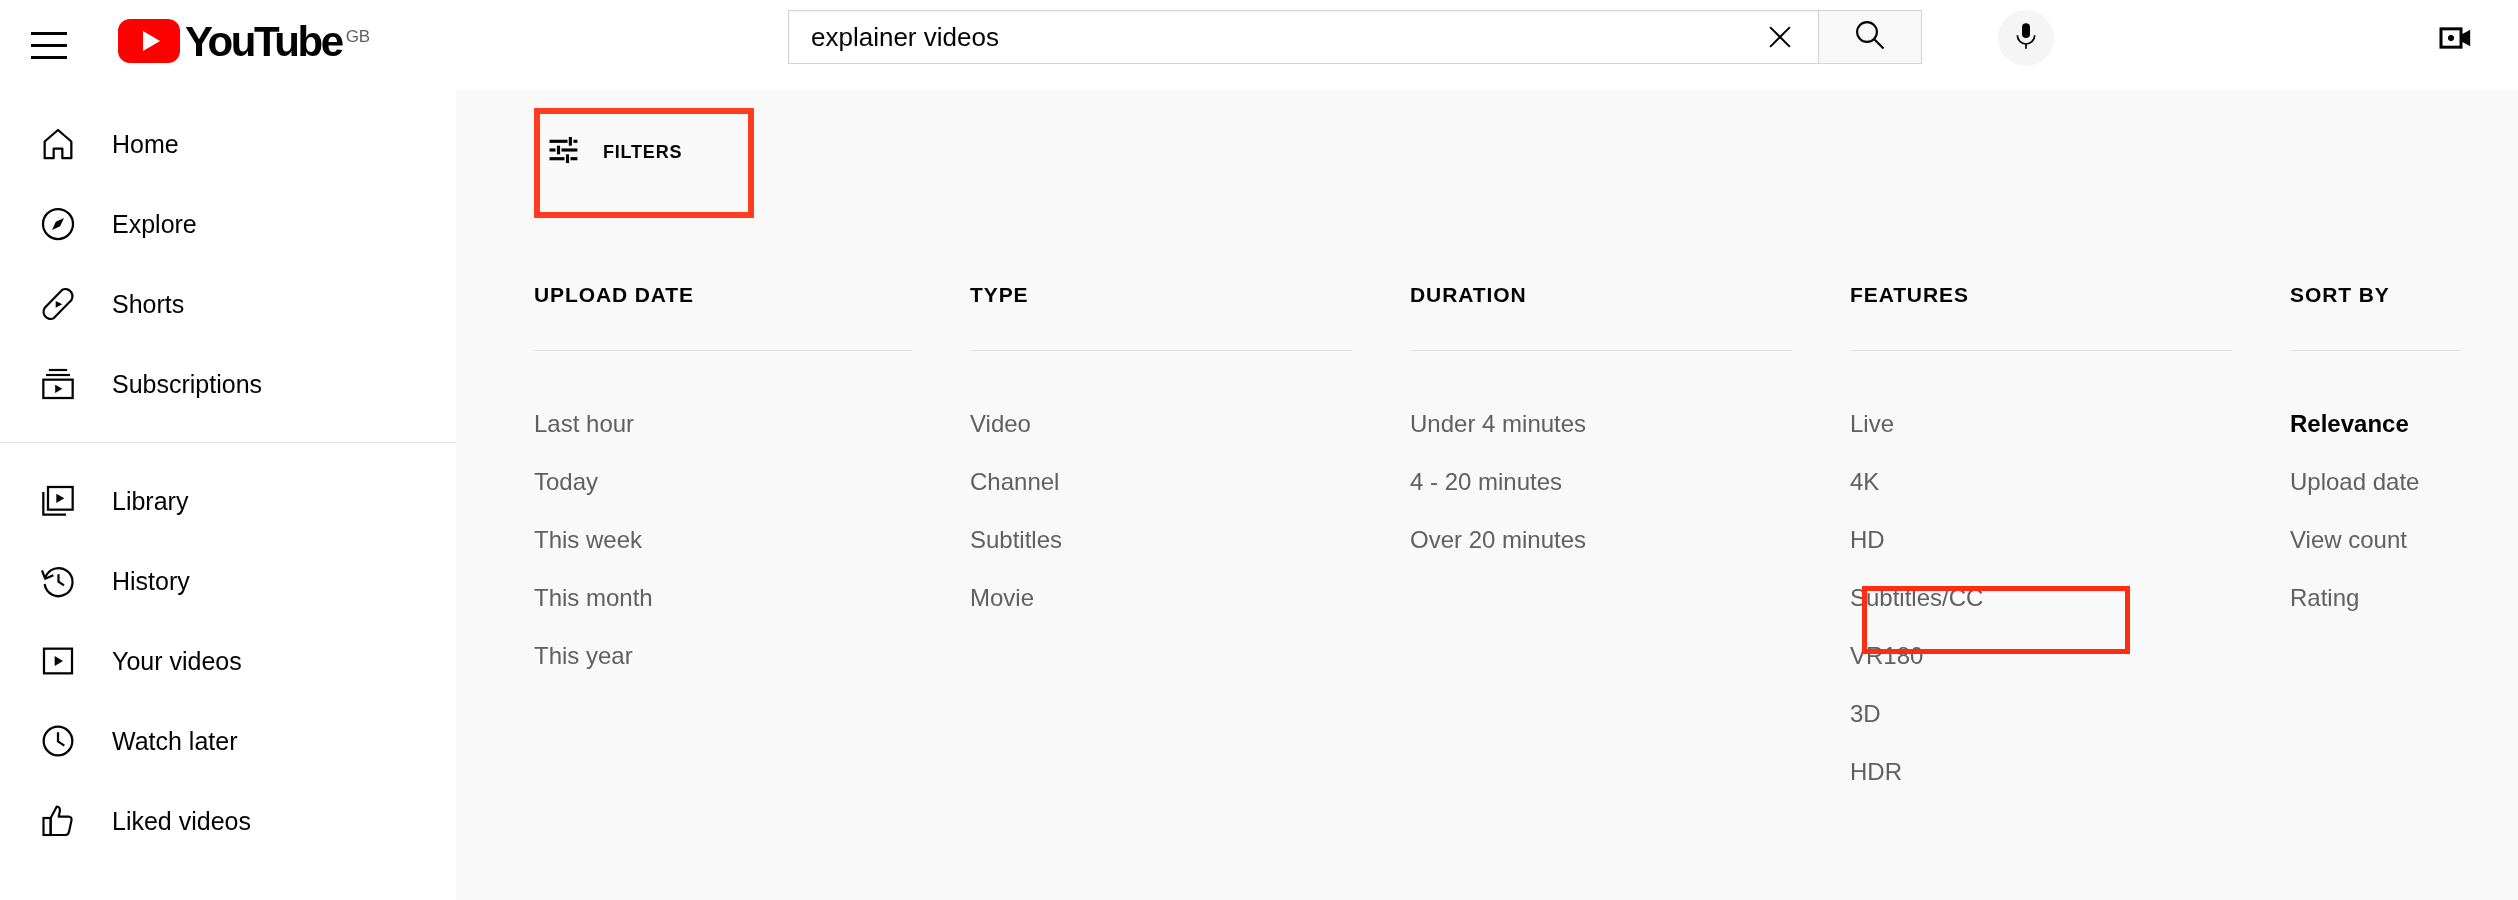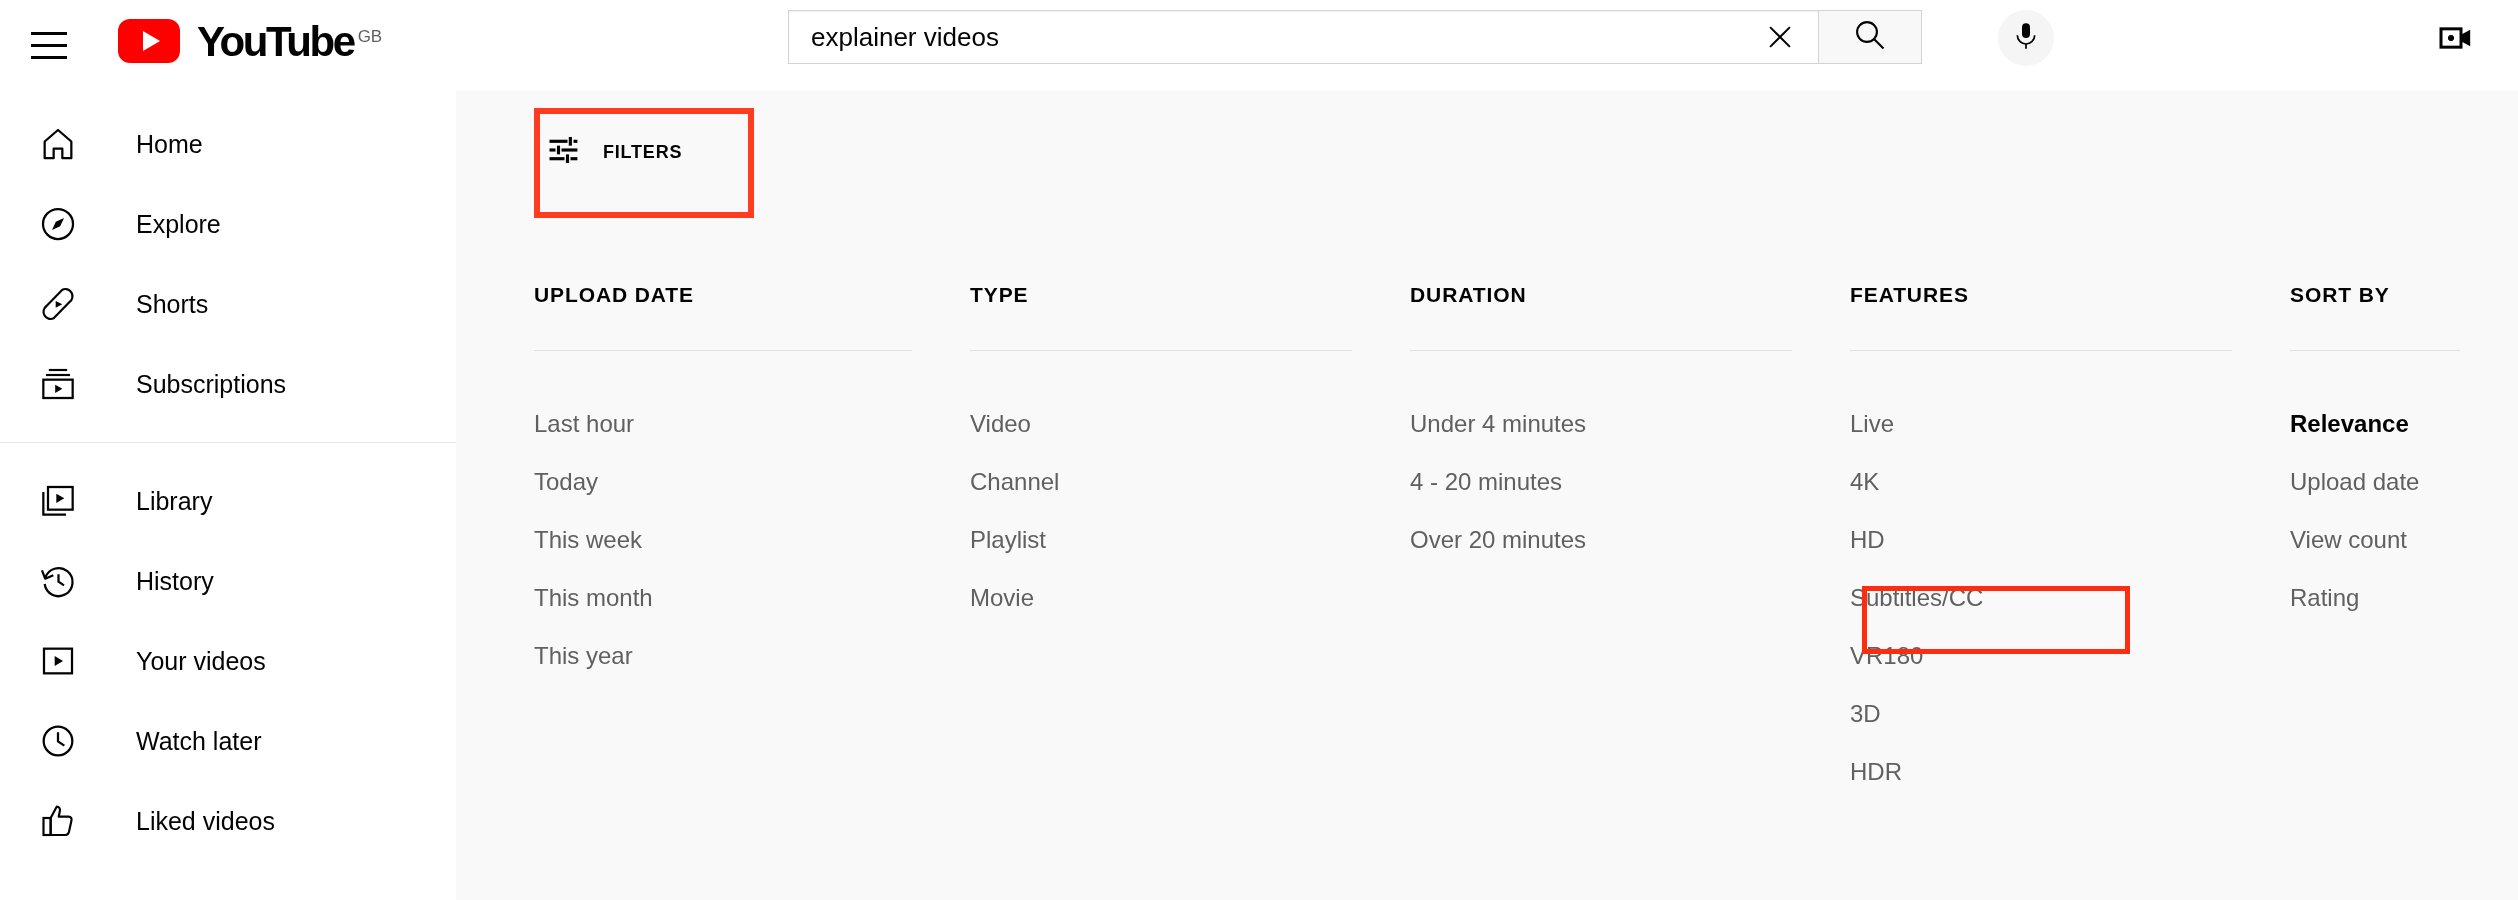--- a/index.html
+++ b/index.html
@@ -66,21 +66,21 @@
     border-top: 10px solid transparent;
     border-bottom: 10px solid transparent;
     margin-left: 4px;
   }
   .logo-text {
     font-family: "Liberation Sans", sans-serif;
     font-size: 42px;
     font-weight: bold;
     letter-spacing: -2.4px;
     color: #030303;
-    margin-left: 17px;
+    margin-left: 5px;
     margin-top: 2px;
     line-height: 48px;
   }
   .logo-country {
     font-size: 17px;
     color: #606060;
     margin-left: 4px;
     margin-top: 11px;
     font-weight: normal;
     letter-spacing: 0;
@@ -166,21 +166,20 @@
     box-sizing: border-box;
     padding-top: 14px;
     z-index: 10;
   }
   .nav-item {
     height: 80px;
     display: flex;
     align-items: center;
     padding-left: 26px;
     cursor: pointer;
-    gap: 24px;
   }
   .nav-icon {
     width: 64px;
     min-width: 64px;
     display: flex;
     align-items: center;
     justify-content: center;
   }
   .nav-label {
     font-size: 25px;
@@ -476,21 +475,21 @@
         <div><span class="opt">This year</span></div>
       </div>
     </div>
 
     <div class="filter-col col-type">
       <div class="col-head">TYPE</div>
       <div class="col-rule"></div>
       <div class="opt-list">
         <div><span class="opt">Video</span></div>
         <div><span class="opt">Channel</span></div>
-        <div><span class="opt">Playlist</span></div>
+        <div><span class="opt">Subtitles</span></div>
         <div><span class="opt">Movie</span></div>
       </div>
     </div>
 
     <div class="filter-col col-duration">
       <div class="col-head">DURATION</div>
       <div class="col-rule"></div>
       <div class="opt-list">
         <div><span class="opt">Under 4 minutes</span></div>
         <div><span class="opt">4 - 20 minutes</span></div>

